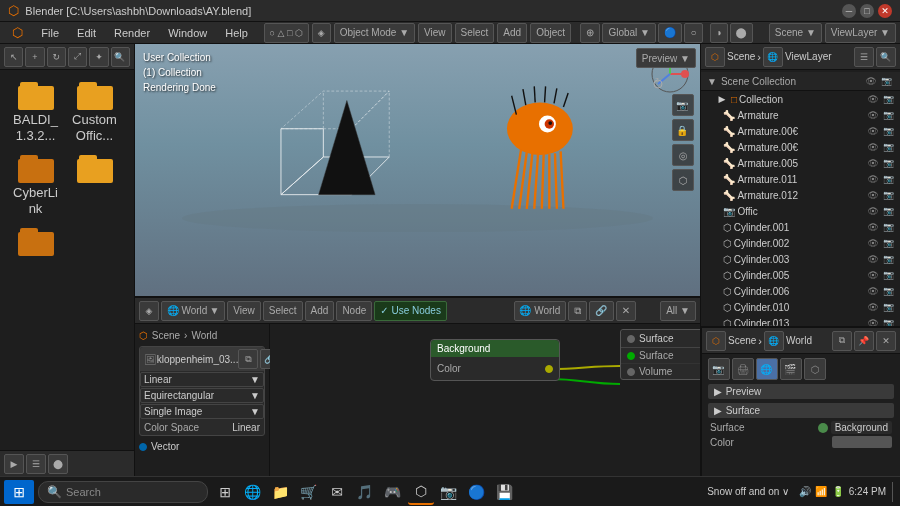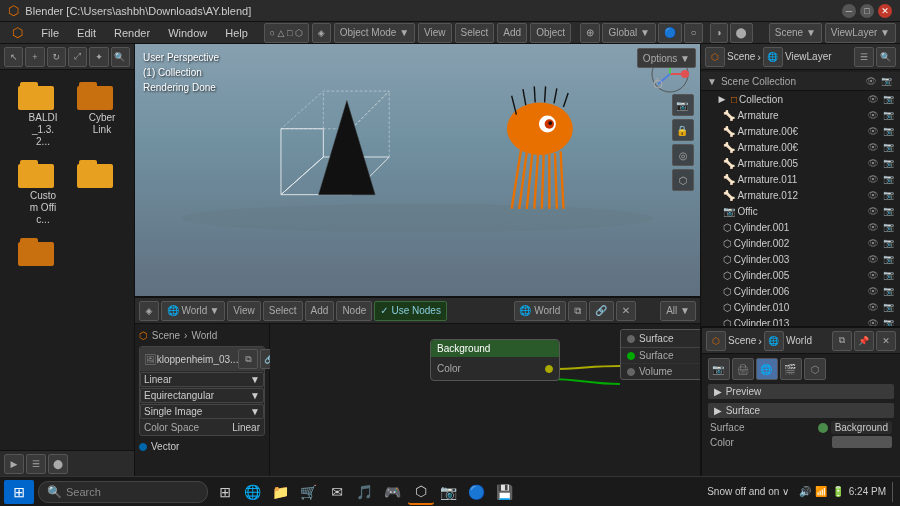--- a/index.html
+++ b/index.html
@@ -31,21 +31,21 @@
     .left-sidebar { width: 135px; background: #1e1e1e; border-right: 1px solid #111; display: flex; flex-direction: column; }
     .toolbar-top { height: 26px; background: #2b2b2b; display: flex; align-items: center; padding: 0 4px; gap: 2px; border-bottom: 1px solid #111; }
     .tool-btn { width: 20px; height: 20px; background: #3a3a3a; border: 1px solid #555; border-radius: 2px; cursor: pointer; display: flex; align-items: center; justify-content: center; font-size: 9px; color: #aaa; }
     .desktop-icons { display: flex; flex-wrap: wrap; padding: 8px; gap: 4px; }
     .desktop-icon { width: 55px; display: flex; flex-direction: column; align-items: center; gap: 2px; cursor: pointer; padding: 4px; border-radius: 3px; }
     .folder-icon { width: 36px; height: 28px; position: relative; }
     .folder-body { width: 36px; height: 24px; background: #e8a020; border-radius: 2px; position: absolute; bottom: 0; }
     .folder-tab { width: 18px; height: 6px; background: #e8a020; border-radius: 2px 2px 0 0; position: absolute; top: 0; left: 2px; }
     .folder-dark .folder-body { background: #c87010; }
     .folder-dark .folder-tab { background: #c87010; }
-    .icon-label { font-size: 10px; color: #ccc; text-align: center; word-break: break-all; line-height: 1.2; margin-left: 15px; }
+    .icon-label { font-size: 13px; color: #ccc; text-align: center; word-break: break-all; line-height: 1.2; }
     .left-bottom-toolbar { height: 26px; background: #2b2b2b; margin-top: auto; display: flex; align-items: center; padding: 0 4px; gap: 2px; border-top: 1px solid #111; }
 
     
     .center-area { flex: 1; display: flex; flex-direction: column; }
     .vp-btn { height: 20px; background: #3a3a3a; border: 1px solid #555; border-radius: 2px; cursor: pointer; display: flex; align-items: center; padding: 0 5px; font-size: 10px; color: #aaa; gap: 2px; }
     .vp-btn.active { background: #4a4a4a; }
     .viewport { flex: 1; background: linear-gradient(180deg, #87a0b0 0%, #7090a0 40%, #607080 100%); position: relative; overflow: hidden; }
     .vp-overlay-text { position: absolute; top: 6px; left: 8px; font-size: 10px; color: #fff; text-shadow: 1px 1px 2px rgba(0,0,0,0.8); line-height: 1.5; }
     .vp-axes { position: absolute; top: 10px; right: 10px; width: 40px; height: 40px; }
     .vp-tools-right { position: absolute; right: 6px; top: 50px; display: flex; flex-direction: column; gap: 3px; }
@@ -176,38 +176,38 @@
 
     <div class="desktop-icons">
       <div class="desktop-icon">
         <div class="folder-icon">
           <div class="folder-tab"></div>
           <div class="folder-body"></div>
         </div>
         <span class="icon-label">BALDI_1.3.2...</span>
       </div>
       <div class="desktop-icon">
+        <div class="folder-icon">
+          <div class="folder-tab"></div>
+          <div class="folder-body"></div>
+        </div>
+        <span class="icon-label">Custom Offic...</span>
+      </div>
+      <div class="desktop-icon">
         <div class="folder-icon folder-dark">
           <div class="folder-tab"></div>
           <div class="folder-body"></div>
         </div>
         <span class="icon-label">CyberLink</span>
       </div>
       <div class="desktop-icon">
         <div class="folder-icon">
           <div class="folder-tab"></div>
           <div class="folder-body"></div>
         </div>
-        <span class="icon-label">Custom Offic...</span>
-      </div>
-      <div class="desktop-icon">
-        <div class="folder-icon">
-          <div class="folder-tab"></div>
-          <div class="folder-body"></div>
-        </div>
         <span class="icon-label"></span>
       </div>
       <div class="desktop-icon">
         <div class="folder-icon folder-dark">
           <div class="folder-tab"></div>
           <div class="folder-body"></div>
         </div>
         <span class="icon-label"></span>
       </div>
     </div>
@@ -216,27 +216,27 @@
       <div class="tool-btn">▶</div>
       <div class="tool-btn">☰</div>
       <div class="tool-btn">⬤</div>
     </div>
   </div>
 
   <div class="center-area">
 
     <div class="viewport">
       <div class="vp-overlay-text">
-        <div>User Perspective</div>
+        <div>User Collection</div>
         <div>(1) Collection</div>
         <div>Rendering Done</div>
       </div>
 
       <div style="position:absolute; top:4px; right:4px; z-index:10;">
-        <div class="vp-btn">Options ▼</div>
+        <div class="vp-btn">Preview ▼</div>
       </div>
 
       <div class="vp-axes">
         <svg width="40" height="40" viewBox="0 0 40 40">
           <circle cx="20" cy="20" r="18" fill="none" stroke="#555" stroke-width="1"></circle>
           <line x1="20" y1="20" x2="35" y2="20" stroke="#e05050" stroke-width="2"></line>
           <line x1="20" y1="20" x2="20" y2="5" stroke="#50c850" stroke-width="2"></line>
           <line x1="20" y1="20" x2="8" y2="30" stroke="#5080e0" stroke-width="2"></line>
           <circle cx="35" cy="20" r="4" fill="#e05050"></circle>
           <circle cx="20" cy="5" r="4" fill="#50c850"></circle>

